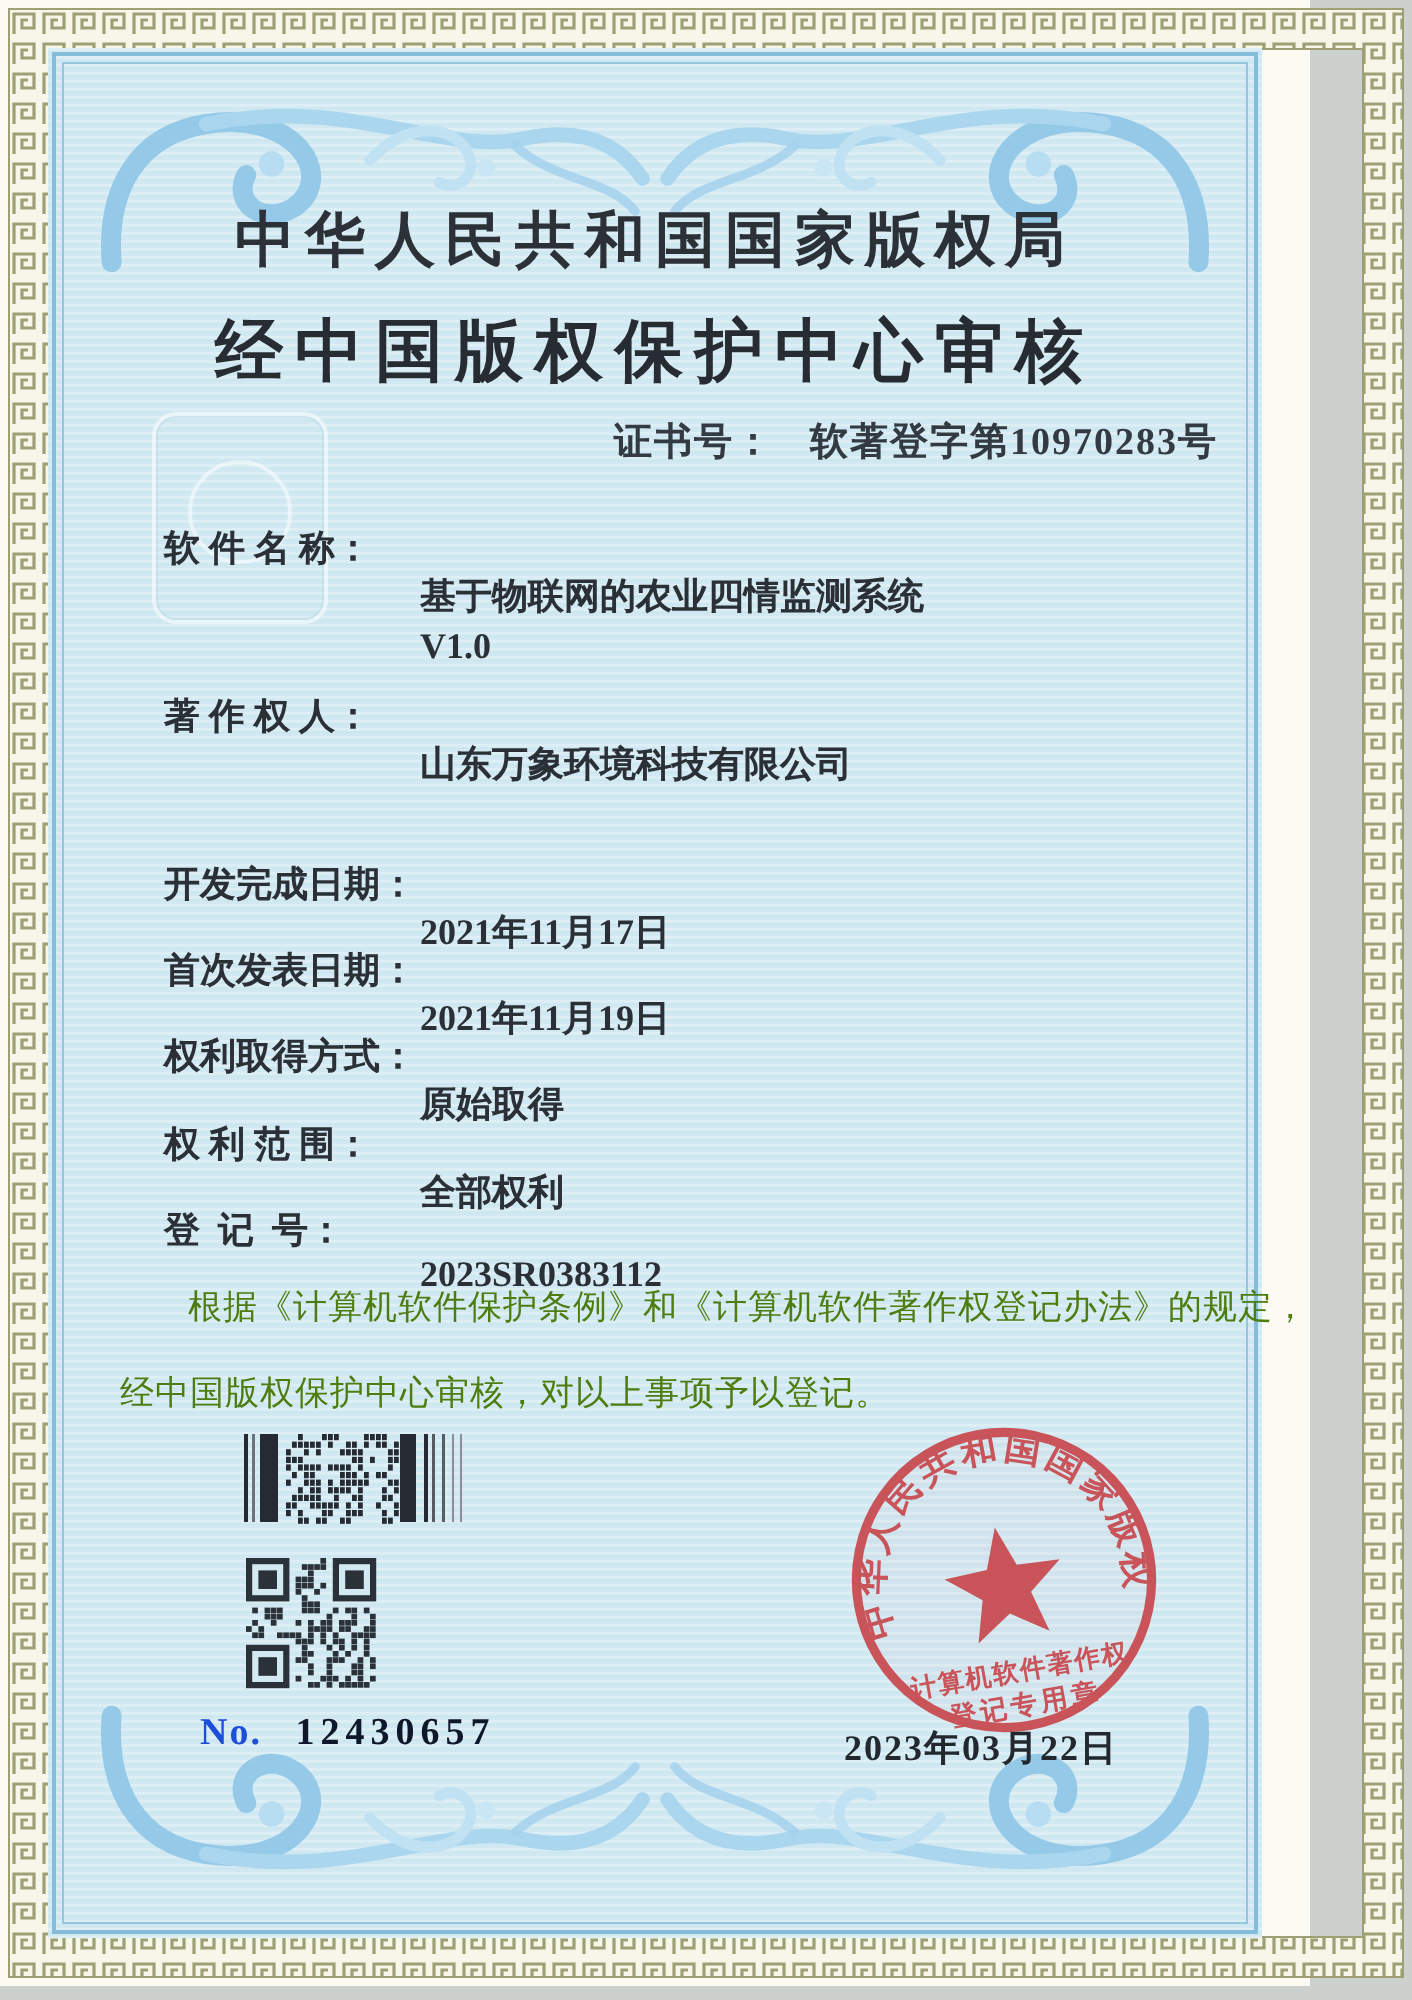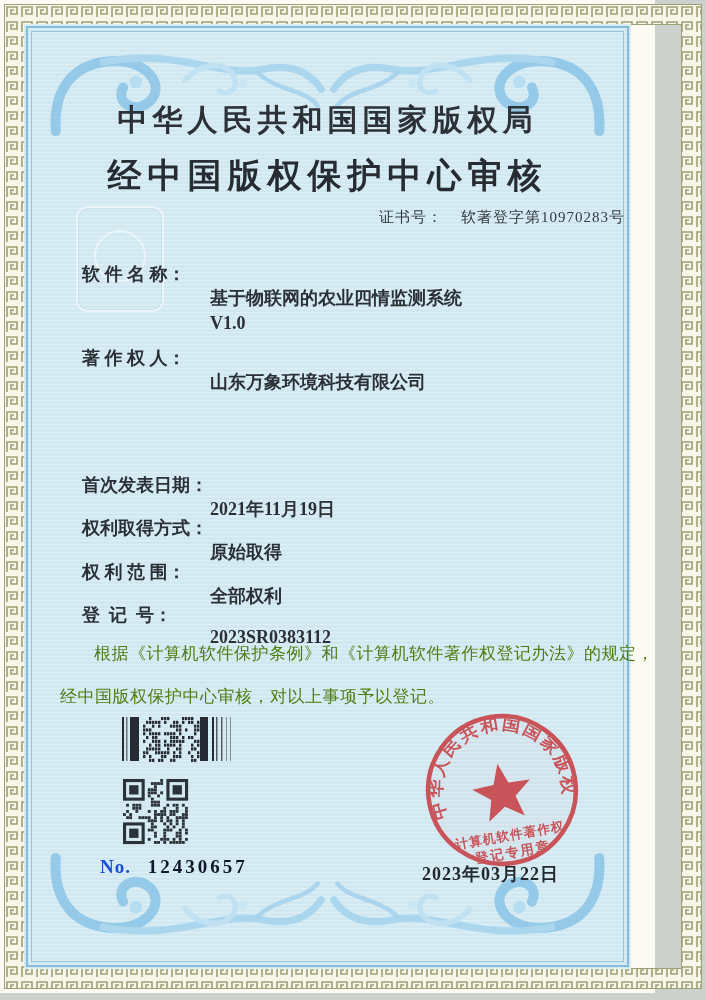--- a/index.html
+++ b/index.html
@@ -49,22 +49,22 @@
 
   .authority{
     position:absolute;left:0;right:0;top:100px;text-align:center;
     font-size:30px;font-weight:bold;letter-spacing:5px;color:#2c3137;
   }
   .cert-title{
     position:absolute;left:0;right:0;top:153px;text-align:center;
     font-size:34px;font-weight:bold;letter-spacing:6px;color:#272c33;
   }
   .certno{
-    position:absolute;right:30px;top:208px;
-    font-size:15px;font-weight:normal;color:#333a42;letter-spacing:1px;
+    position:absolute;right:46px;top:208px;
+    font-size:19px;font-weight:bold;color:#333a42;letter-spacing:1px;
   }
   .certno .gap{display:inline-block;width:18px;}
 
   .row{position:absolute;left:64px;font-size:18px;font-weight:bold;color:#2b3037;white-space:pre;}
   .row .lab{display:inline-block;width:146px;}
   .row .val{position:absolute;left:146px;white-space:pre;}
   .r-name{top:241px;} .r-namev2{top:271px;}
   .r-owner{top:325px;}
   .r-dev{top:409px;} .r-pub{top:452px;}
   .r-acq{top:495px;} .r-scope{top:539px;} .r-reg{top:582px;}
@@ -142,20 +142,24 @@
     <span class="lab">软 件 名 称：</span>
     <span class="val">基于物联网的农业四情监测系统</span>
   </div>
   <div class="row r-namev2">
     <span class="lab"></span>
     <span class="val">V1.0</span>
   </div>
   <div class="row r-owner">
     <span class="lab">著 作 权 人：</span>
     <span class="val">山东万象环境科技有限公司</span>
+  </div>
+  <div class="row r-dev">
+    <span class="lab">开发完成日期：</span>
+    <span class="val">2021年11月17日</span>
   </div>
   <div class="row r-pub">
     <span class="lab">首次发表日期：</span>
     <span class="val">2021年11月19日</span>
   </div>
   <div class="row r-scope">
     <span class="lab">权 利 范 围：</span>
     <span class="val">全部权利</span>
   </div>
   <div class="row r-acq">

